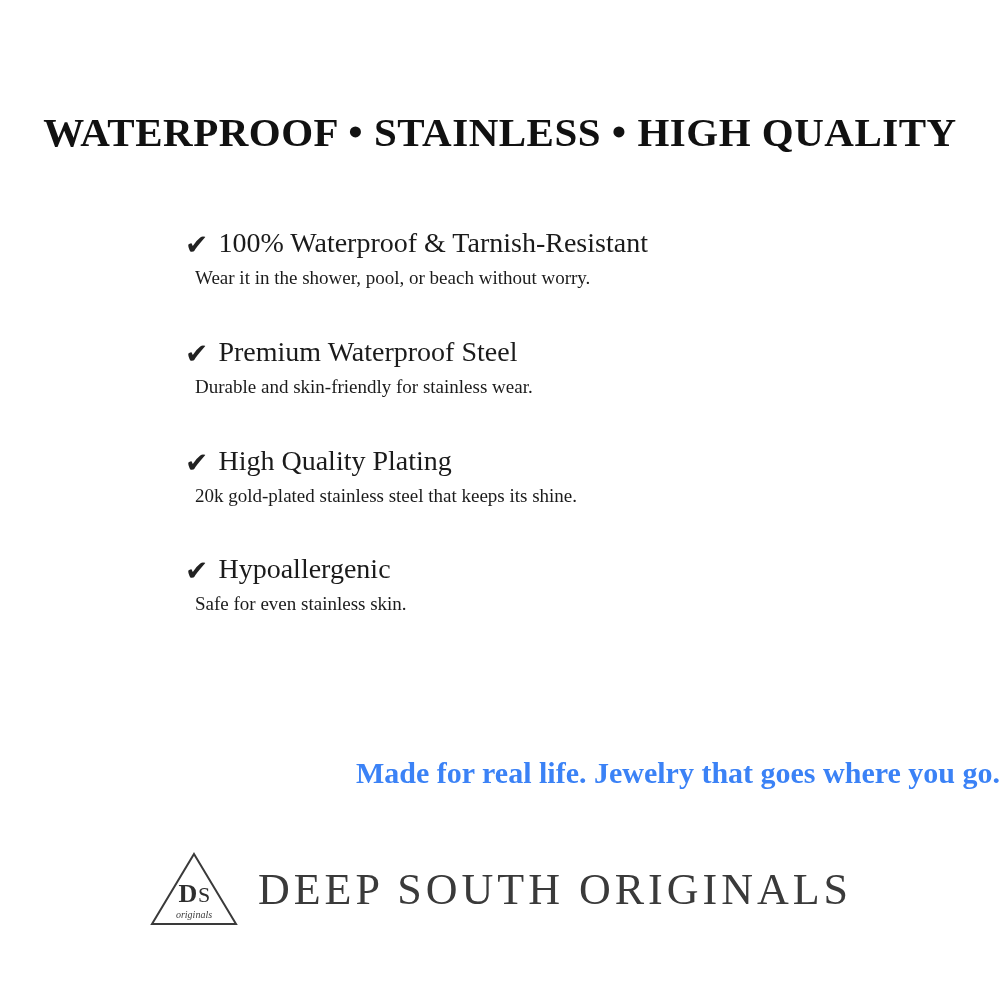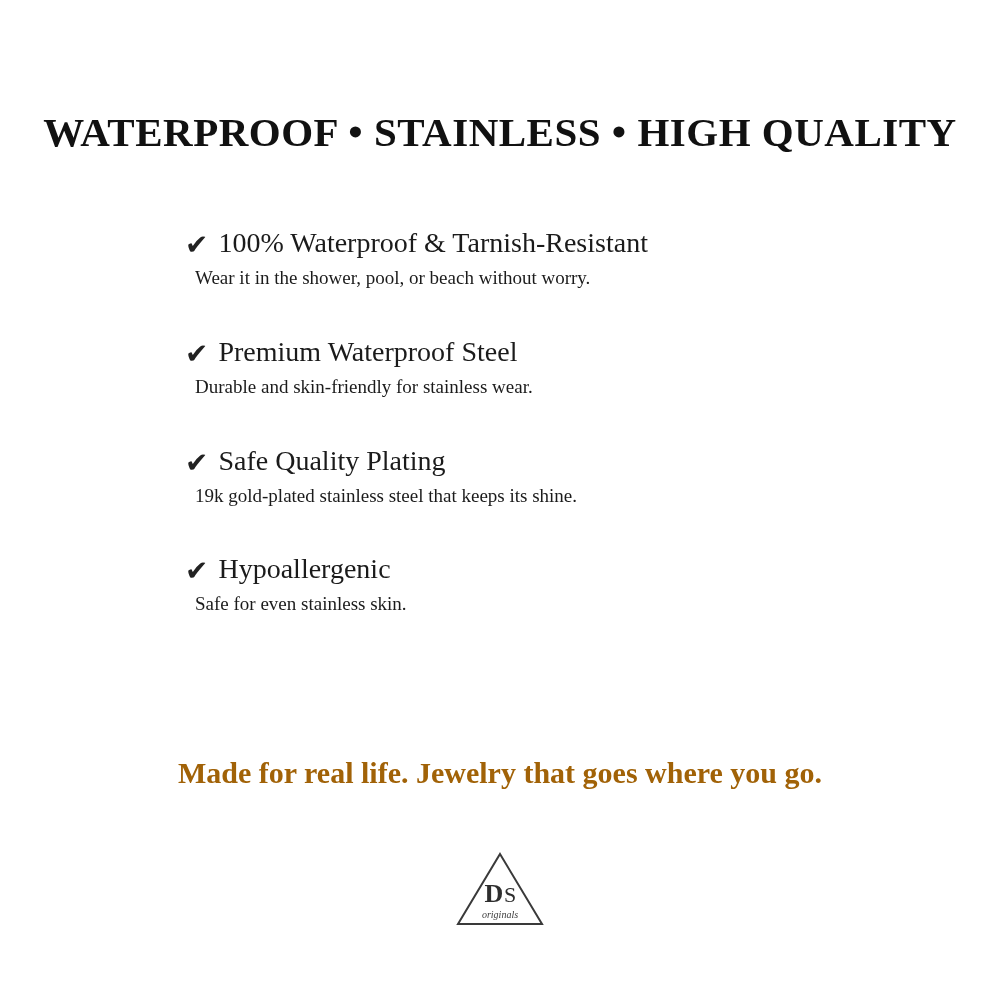--- a/index.html
+++ b/index.html
@@ -74,25 +74,25 @@
     margin-top: 6px;
     margin-left: 10px;
     line-height: 1.25;
   }
 
   .tagline {
     position: absolute;
     top: 756px;
     left: 0;
     width: 1000px;
-    text-align: center;
+    text-align: right;
     font-family: "Liberation Serif", serif;
     font-weight: bold;
     font-size: 30px;
-    color: #a16207;
+    color: #3b82f6;
     white-space: nowrap;
   }
 
   .brand {
     position: absolute;
     top: 848px;
     left: 0;
     width: 1000px;
     display: flex;
     align-items: center;
@@ -134,23 +134,23 @@
       <div class="feature-title-row">
         <span class="check">✔</span>
         <span class="feature-title">Premium Waterproof Steel</span>
       </div>
       <div class="feature-desc">Durable and skin-friendly for stainless wear.</div>
     </div>
 
     <div class="feature">
       <div class="feature-title-row">
         <span class="check">✔</span>
-        <span class="feature-title">Safe Quality Plating</span>
+        <span class="feature-title">High Quality Plating</span>
       </div>
-      <div class="feature-desc">19k gold-plated stainless steel that keeps its shine.</div>
+      <div class="feature-desc">20k gold-plated stainless steel that keeps its shine.</div>
     </div>
 
     <div class="feature">
       <div class="feature-title-row">
         <span class="check">✔</span>
         <span class="feature-title">Hypoallergenic</span>
       </div>
       <div class="feature-desc">Safe for even stainless skin.</div>
     </div>
 
@@ -160,15 +160,16 @@
 
   <div class="brand">
     <div class="brand-mark">
       <svg width="92" height="82" viewBox="0 0 92 82" xmlns="http://www.w3.org/2000/svg">
         <polygon points="46,6 88,76 4,76" fill="none" stroke="#3a3a3a" stroke-width="2"></polygon>
         <text x="40" y="54" font-family="Liberation Serif, serif" font-size="26" font-weight="bold" fill="#2e2e2e" text-anchor="middle">D</text>
         <text x="56" y="54" font-family="Liberation Serif, serif" font-size="22" fill="#2e2e2e" text-anchor="middle">S</text>
         <text x="46" y="70" font-family="Liberation Serif, serif" font-size="10" font-style="italic" fill="#3a3a3a" text-anchor="middle">originals</text>
       </svg>
     </div>
+    <div class="brand-name">DEEP SOUTH ORIGINALS</div>
   </div>
 
 </div>
 
 </body></html>

